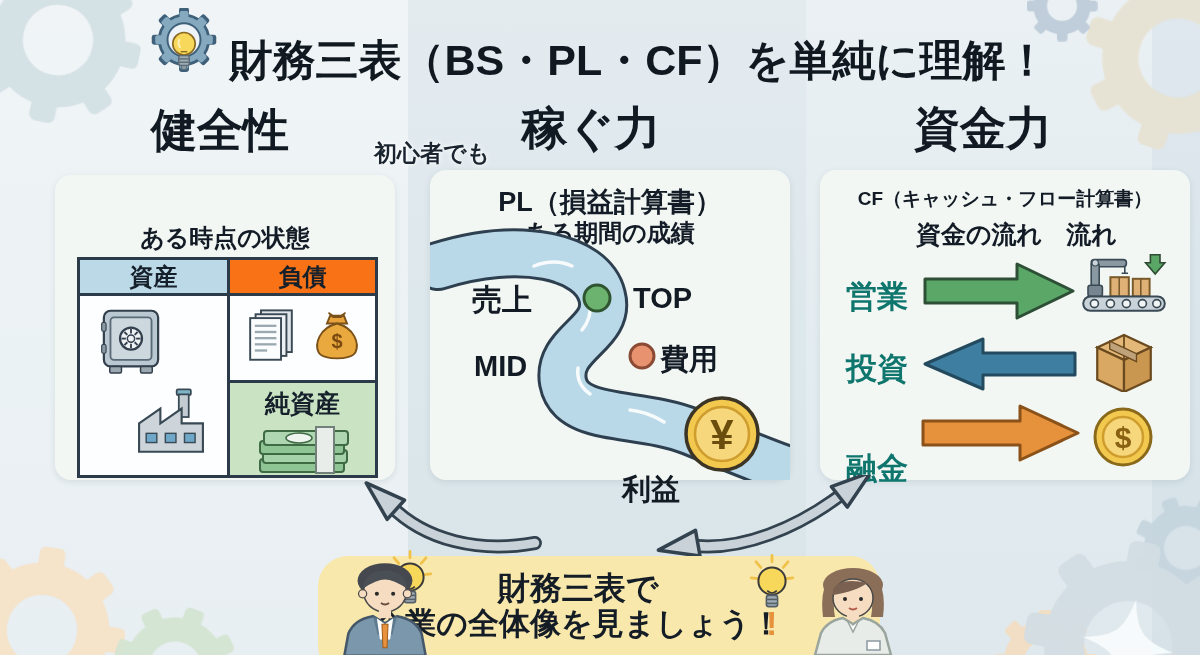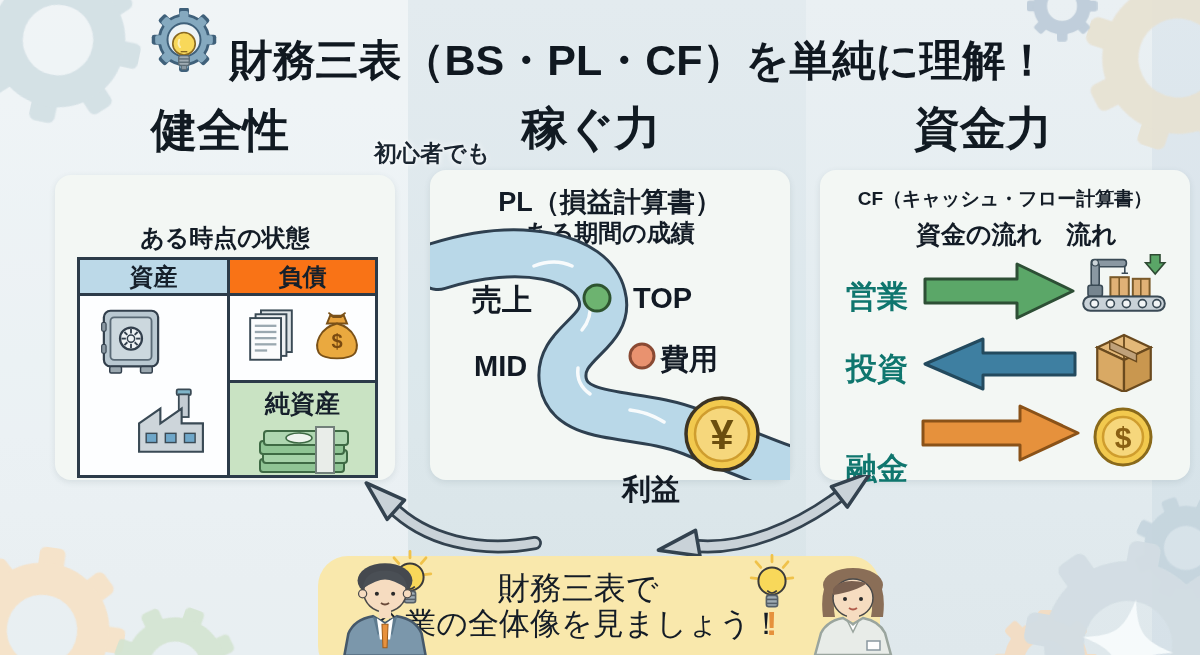--- a/index.html
+++ b/index.html
@@ -38,21 +38,21 @@
 
   
   .pl-label{position:absolute;font-weight:800;color:#121a24;}
 
   
   .cf-label{position:absolute;left:26px;font-size:31px;font-weight:800;color:#0f766e;}
 
   .cycle-label{position:absolute;left:510px;top:503px;width:160px;text-align:center;font-size:29px;font-weight:800;color:#131c26;}
 
   .banner{position:absolute;left:318px;top:556px;width:562px;height:120px;background:#f9e8ac;border-radius:30px;}
-  .banner-text{position:absolute;left:318px;top:570px;width:520px;text-align:center;font-weight:400;color:#141c26;}
+  .banner-text{position:absolute;left:318px;top:570px;width:520px;text-align:center;font-weight:700;color:#141c26;}
   .banner-l1{font-size:32px;line-height:36px;}
   .banner-l2{font-size:31px;line-height:36px;}
   .bang{position:absolute;left:766px;top:604px;font-size:34px;font-weight:900;color:#e6913c;}
 </style>
 </head>
 <body>
 
 <div class="stage">
 
   <div class="band band-left"></div>

